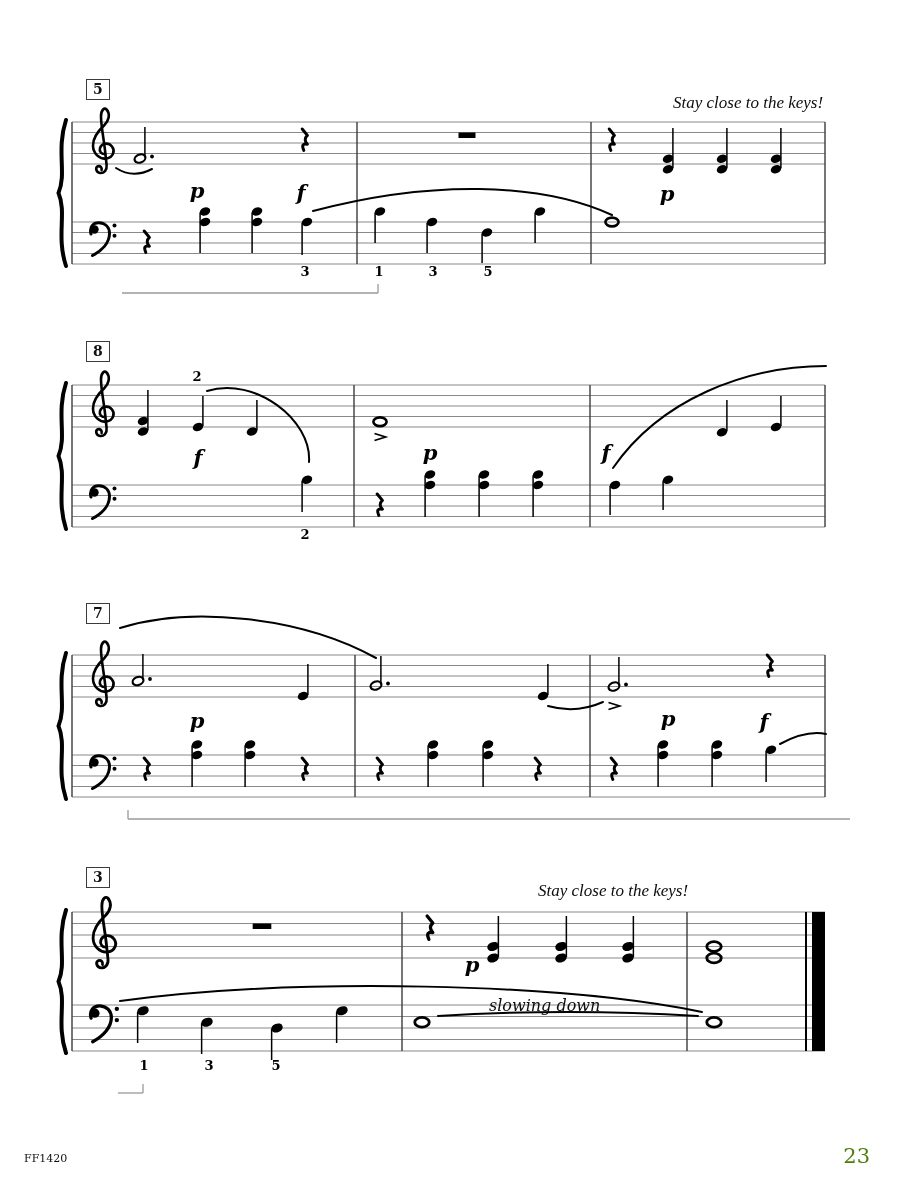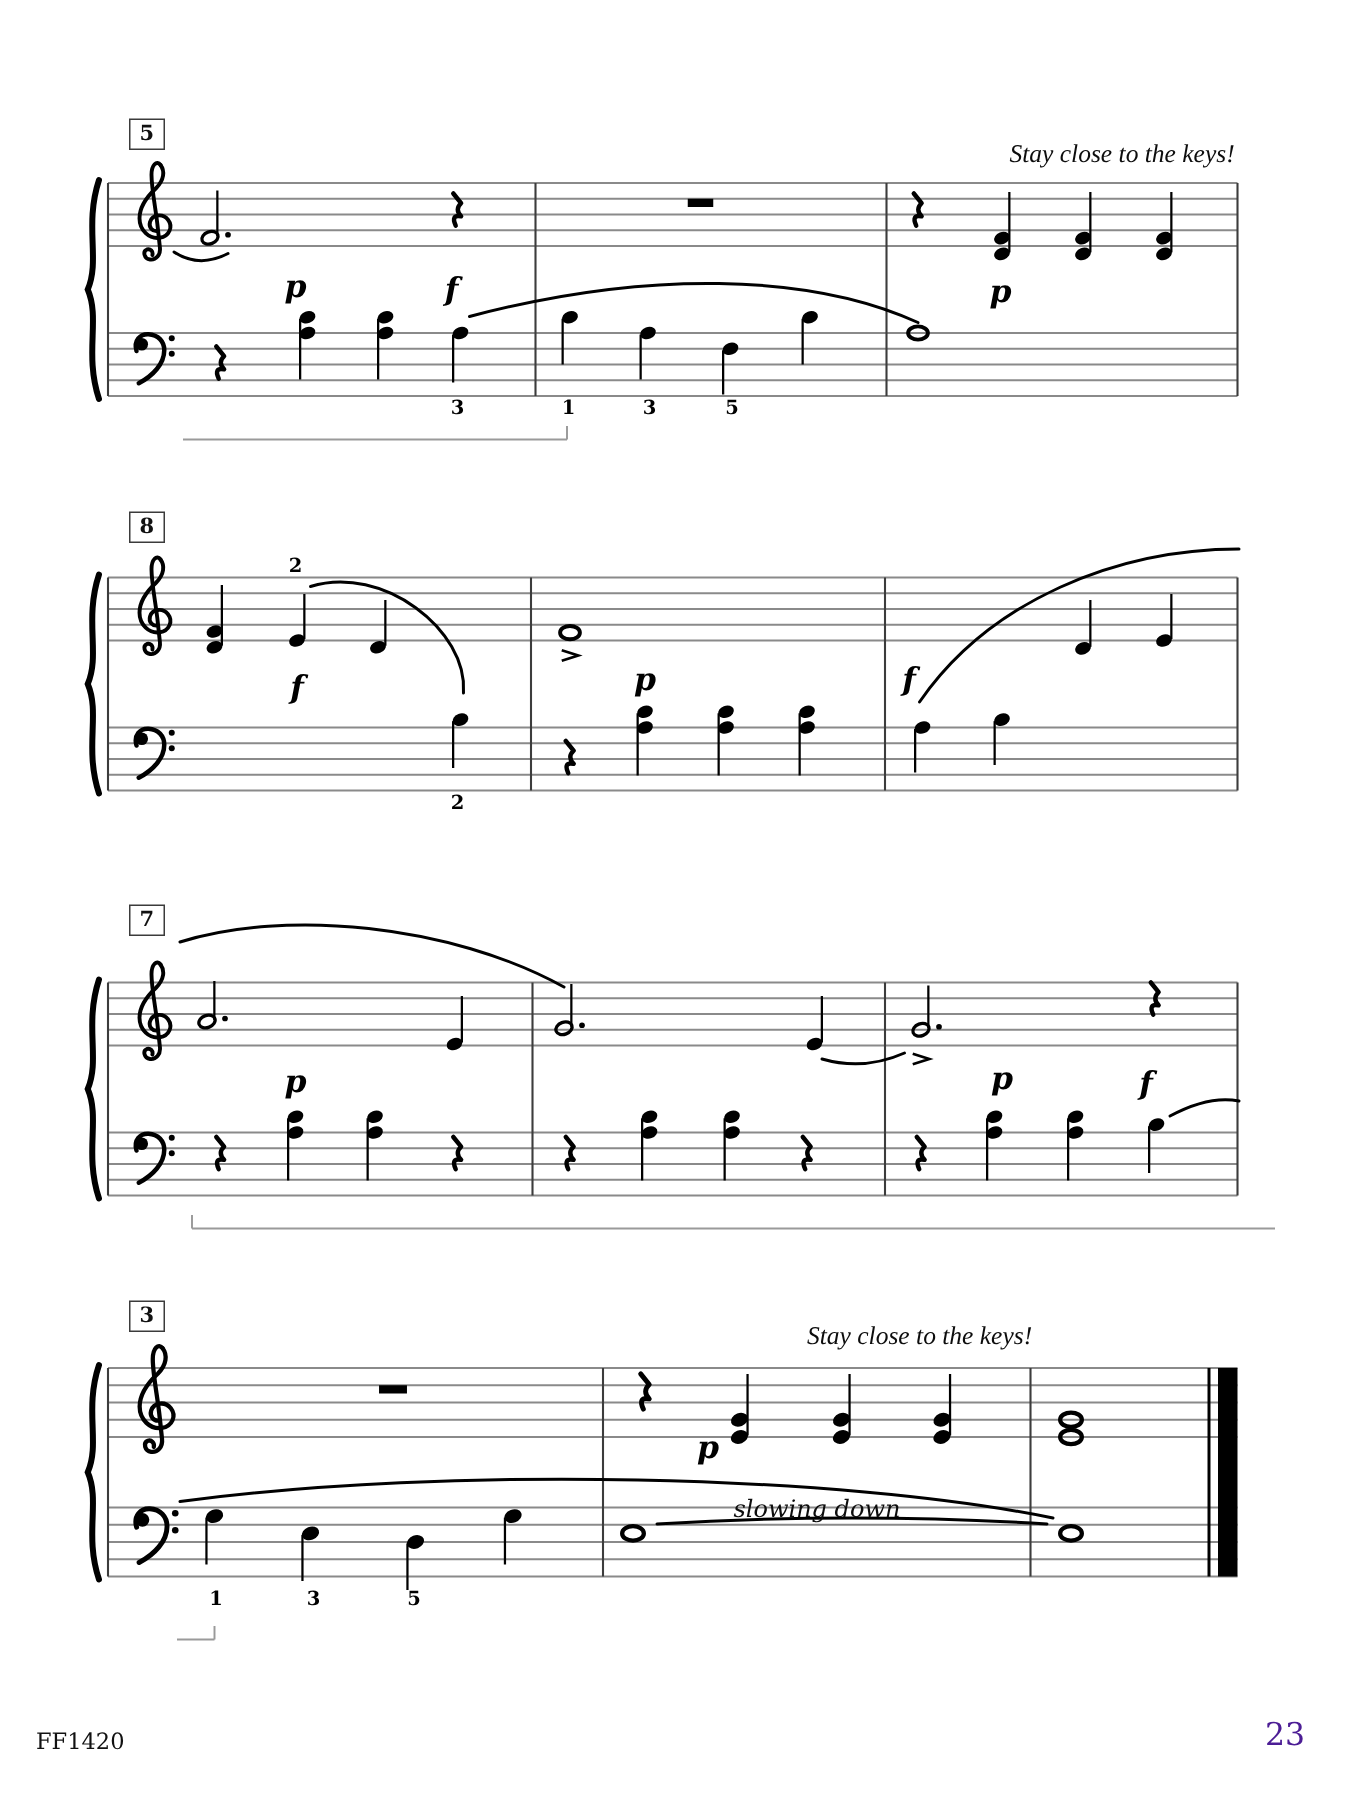--- a/index.html
+++ b/index.html
@@ -5,22 +5,22 @@
   html,body{margin:0;padding:0;background:#fff;}
   .page{position:relative;width:900px;height:1200px;background:#ffffff;overflow:hidden;
         font-family:"DejaVu Serif",serif;}
   #score{position:absolute;left:0;top:0;}
   .mbox{position:absolute;border:1.5px solid #3b3b3b;background:#fff;padding:1px 6px;
         font-family:"DejaVu Serif",serif;font-weight:bold;font-size:14px;line-height:17px;color:#111;}
   .annot{position:absolute;font-family:Liberation Serif, serif;font-style:italic;font-size:17px;
          color:#0d0d0d;white-space:nowrap;}
   .tempo{position:absolute;font-family:"DejaVu Serif",serif;font-style:italic;font-size:16px;
          color:#0d0d0d;white-space:nowrap;}
-  .footL{position:absolute;left:24px;top:1152px;font-size:15px;color:#111;}
-  .footR{position:absolute;right:30px;top:1144px;font-size:21px;color:#4c1d95;}
+  .footL{position:absolute;left:24px;top:1152px;font-size:11px;color:#111;}
+  .footR{position:absolute;right:30px;top:1144px;font-size:21px;color:#4d7c0f;}
 </style>
 </head>
 <body>
 
 <div class="page">
   <svg id="score" width="900" height="1200" viewBox="0 0 900 1200">
       <g>
         <line x1="72" x2="825" y1="122" y2="122" stroke="#8a8a8a" stroke-width="1.2"></line>
         <line x1="72" x2="825" y1="132.5" y2="132.5" stroke="#8a8a8a" stroke-width="1.2"></line>
         <line x1="72" x2="825" y1="143" y2="143" stroke="#8a8a8a" stroke-width="1.2"></line>

